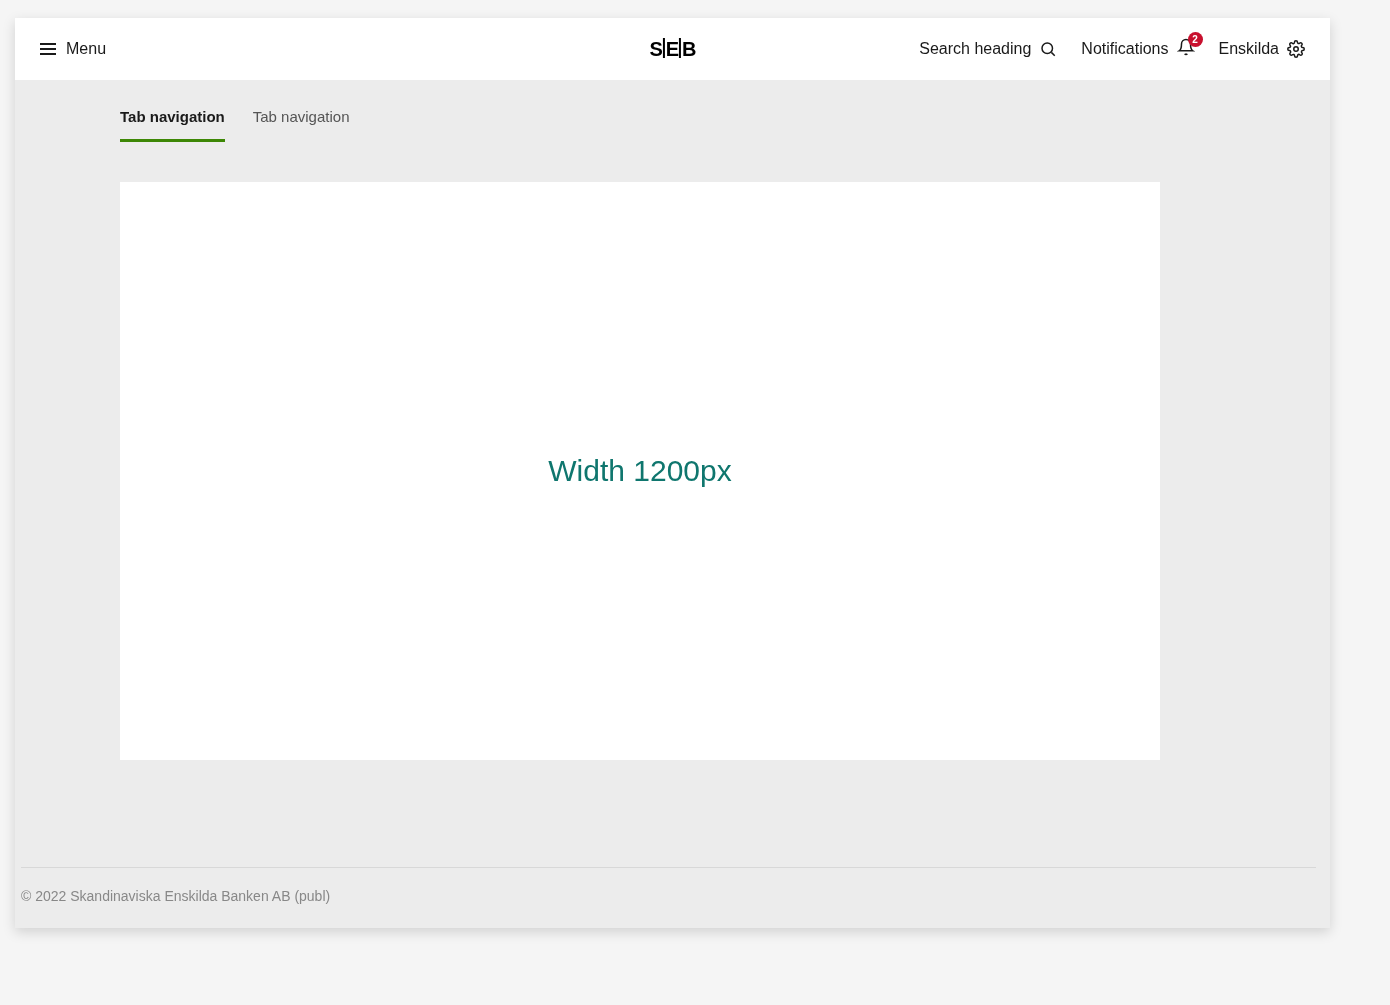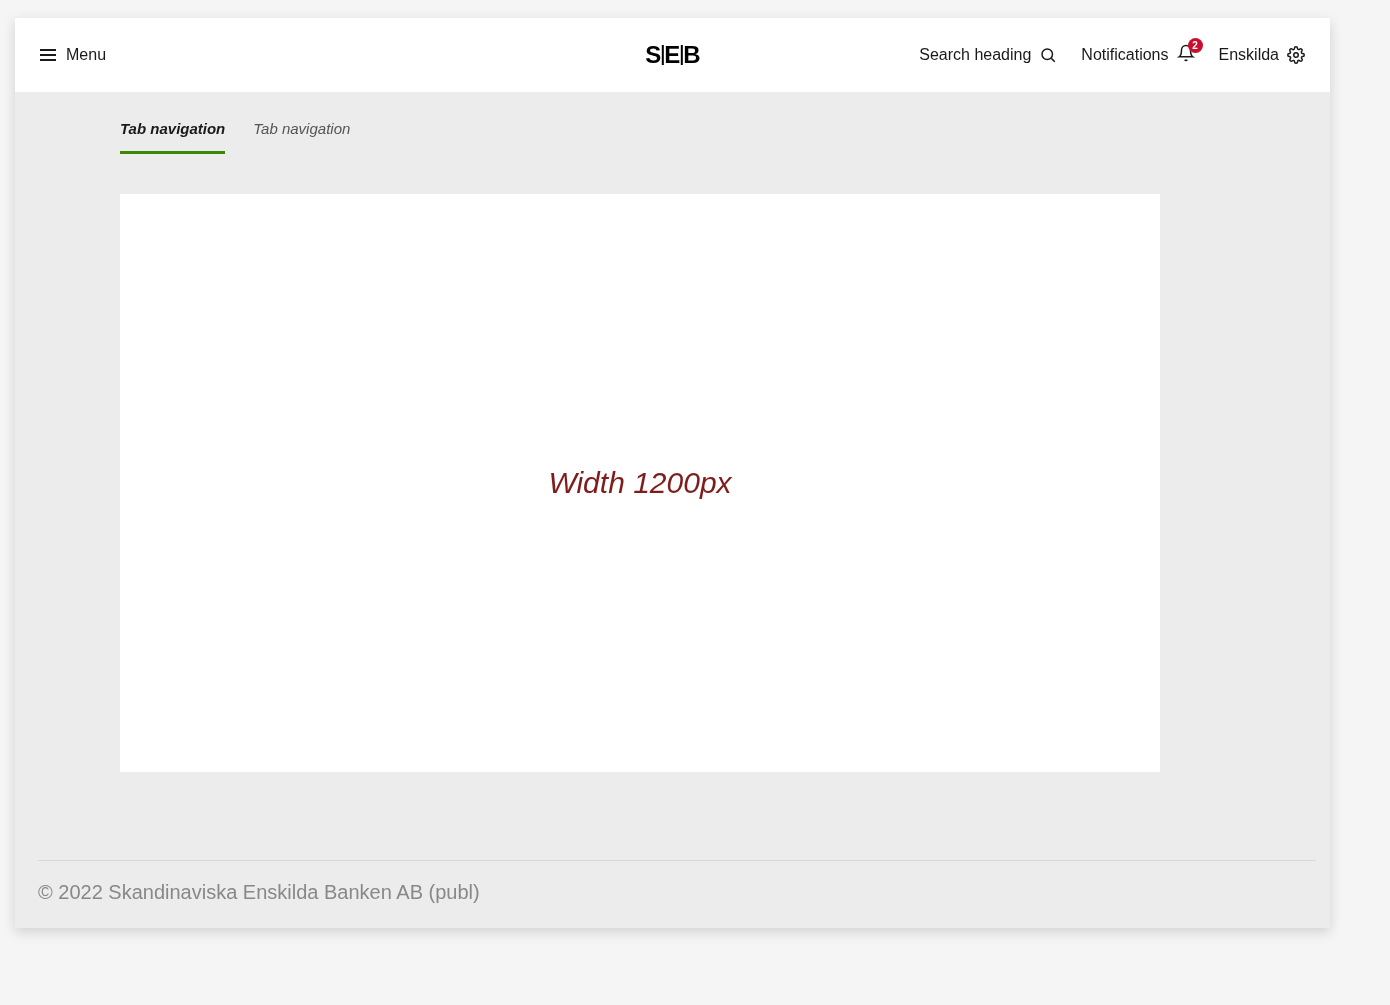--- a/index.html
+++ b/index.html
@@ -23,21 +23,21 @@
     }
     .app-shell {
       background: #ececec;
       width: 100%;
       height: 910px;
       position: relative;
       box-shadow: 0 4px 12px rgba(0,0,0,0.15);
     }
     .top-bar {
       background: #ffffff;
-      height: 74px;
+      height: 62px;
       display: flex;
       align-items: center;
       padding: 0 25px;
       position: relative;
     }
     .menu-trigger {
       display: flex;
       align-items: center;
       gap: 10px;
       cursor: pointer;
@@ -57,21 +57,21 @@
       background: #1a1a1a;
     }
     .logo-center {
       position: absolute;
       left: 50%;
       transform: translateX(-50%);
       display: flex;
       align-items: center;
     }
     .logo-text {
-      font-size: 24px;
+      font-size: 20px;
       font-weight: 900;
       letter-spacing: -1px;
       color: #000;
       font-family: Arial, sans-serif;
     }
     .logo-sep {
       display: inline-block;
       width: 2px;
       height: 20px;
       background: #000;
@@ -115,21 +115,20 @@
       align-items: center;
       justify-content: center;
       line-height: 1;
     }
     .bell-wrapper {
       position: relative;
     }
     .content-area {
       padding: 0 0 0 105px;
       width: 100%;
-      font-style: italic;
     }
     .tab-row {
       display: flex;
       gap: 28px;
       padding-top: 14px;
     }
     .tab-item {
       font-size: 15px;
       padding: 14px 0;
       cursor: pointer;
@@ -152,31 +151,31 @@
       background: #ffffff;
       width: 1040px;
       height: 578px;
       margin-top: 40px;
       display: flex;
       align-items: center;
       justify-content: center;
     }
     .card-text {
       font-size: 30px;
-      color: #7f1d1d;
+      color: #0f766e;
       font-weight: 400;
     }
     .footer-bar {
       position: absolute;
       bottom: 24px;
-      left: 23px;
+      left: 6px;
       right: 14px;
       border-top: 1px solid #d8d8d8;
       padding-top: 20px;
-      font-size: 20px;
+      font-size: 14px;
       color: #888;
     }
   </style>
 </head>
 <body>
 
 <div class="outer-container">
   <div class="app-shell">
 
     <div class="top-bar">

